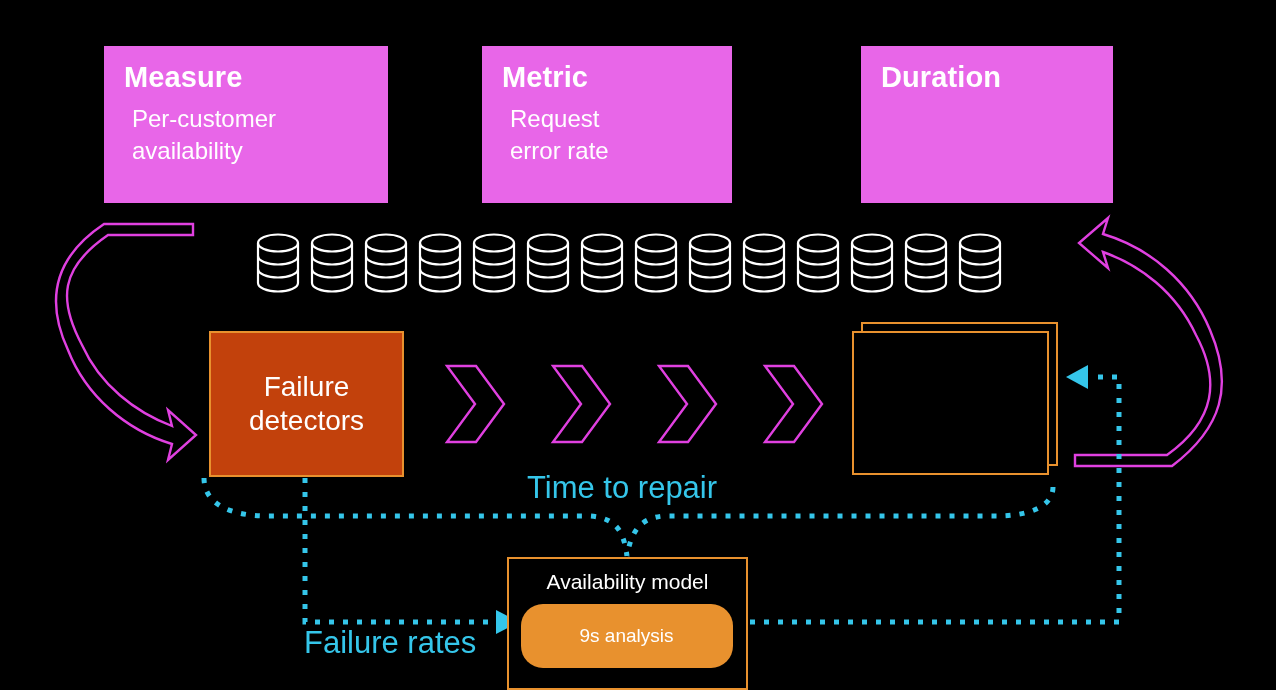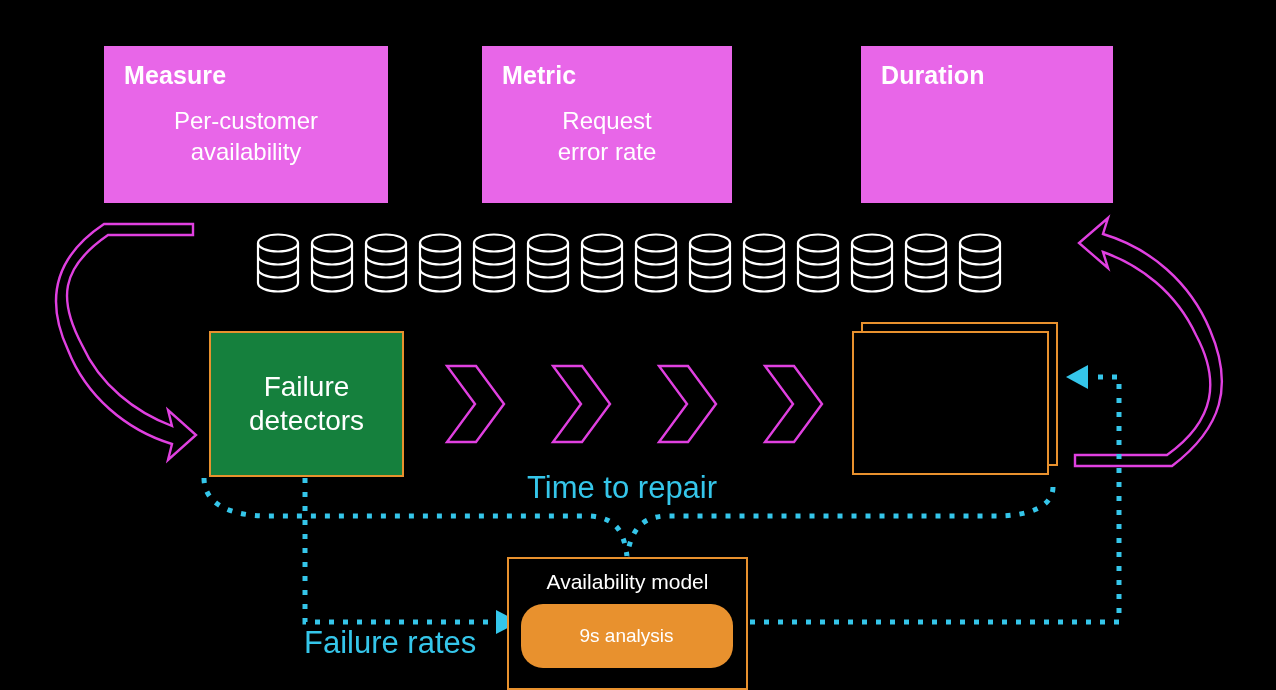--- a/index.html
+++ b/index.html
@@ -23,42 +23,41 @@
 
   
   .hdr-card {
     position: absolute;
     box-sizing: border-box;
     background: #e866e8;
     padding: 16px 20px 14px 20px;
     color: #ffffff;
   }
   .hdr-title {
-    font-size: 25px;
+    font-size: 29px;
     font-weight: bold;
     line-height: 1.08;
     letter-spacing: 0.1px;
-    margin: 0 0 16px 0;
+    margin: 0 0 10px 0;
     white-space: pre;
   }
   .hdr-sub {
     font-size: 24px;
     font-weight: normal;
     line-height: 1.3;
     margin: 8px;
     white-space: pre-line;
-    text-align: center;
   }
 
   
   .node-box {
     position: absolute;
     box-sizing: border-box;
     border: 2px solid #e8912e;
-    background: #15803d;
+    background: #c2410c;
     color: #ffffff;
     display: flex;
     align-items: center;
     justify-content: center;
     text-align: center;
     font-size: 28px;
     line-height: 1.22;
     white-space: pre-line;
     z-index: 6;
   }

